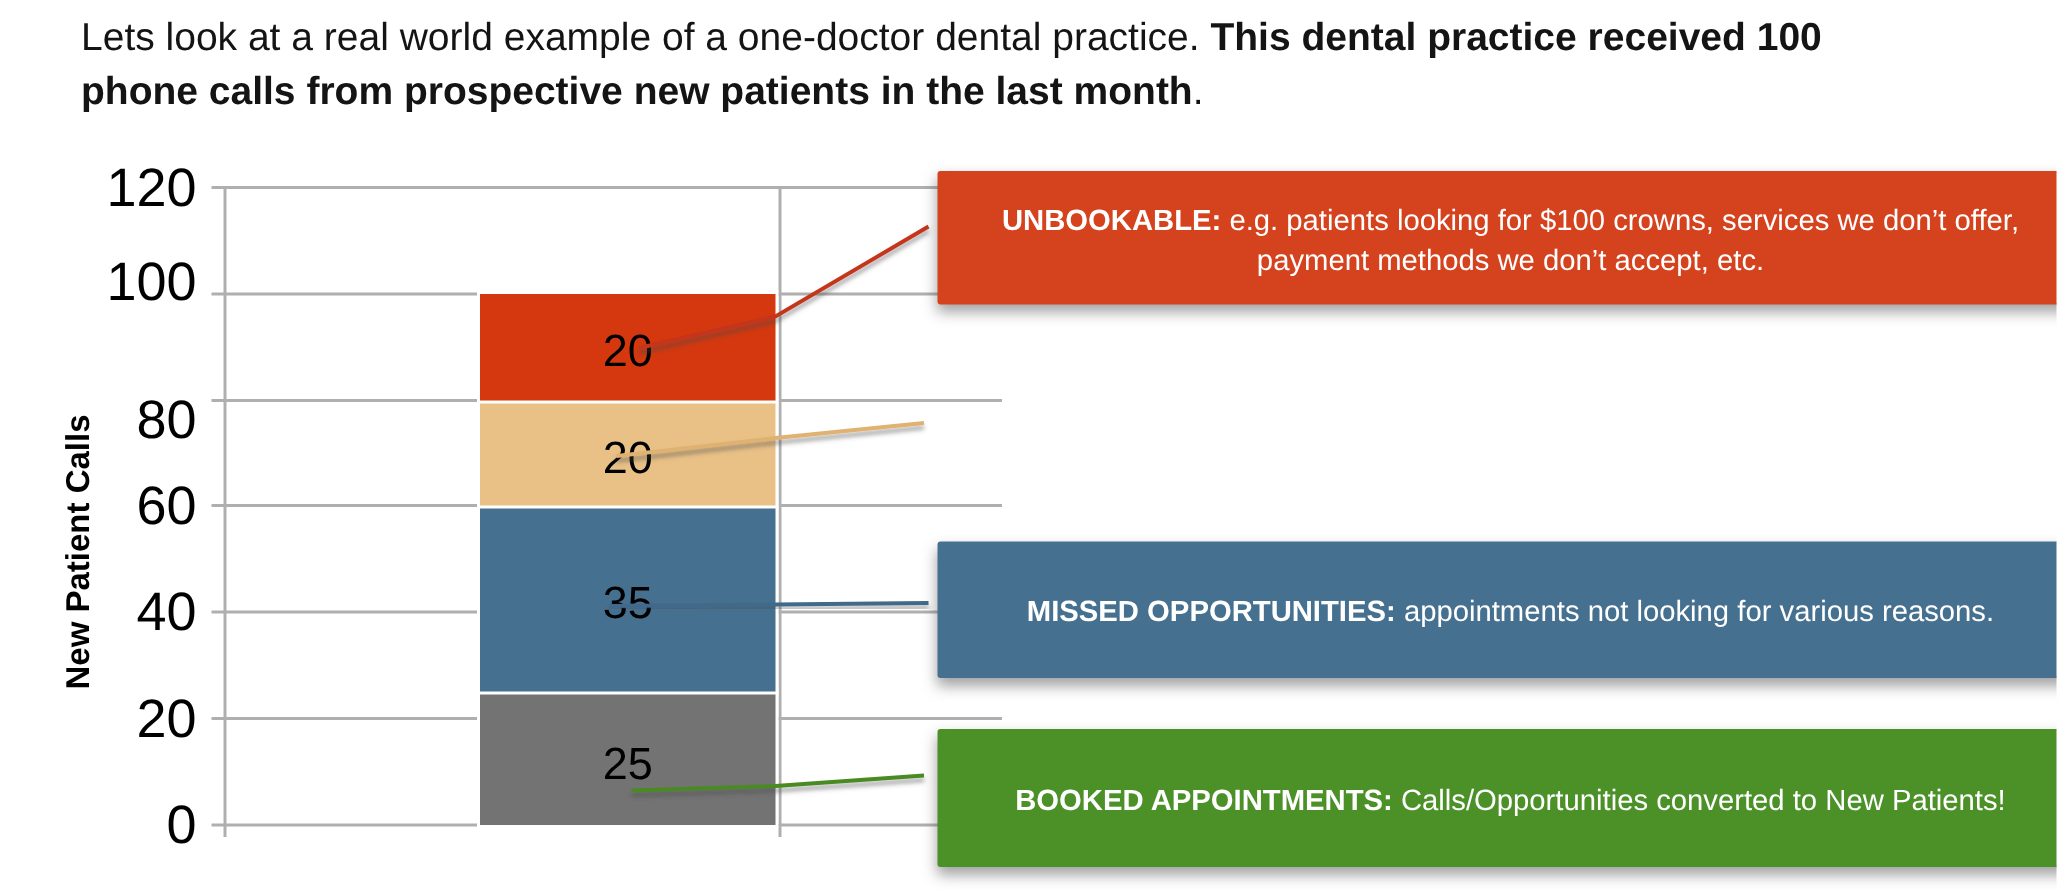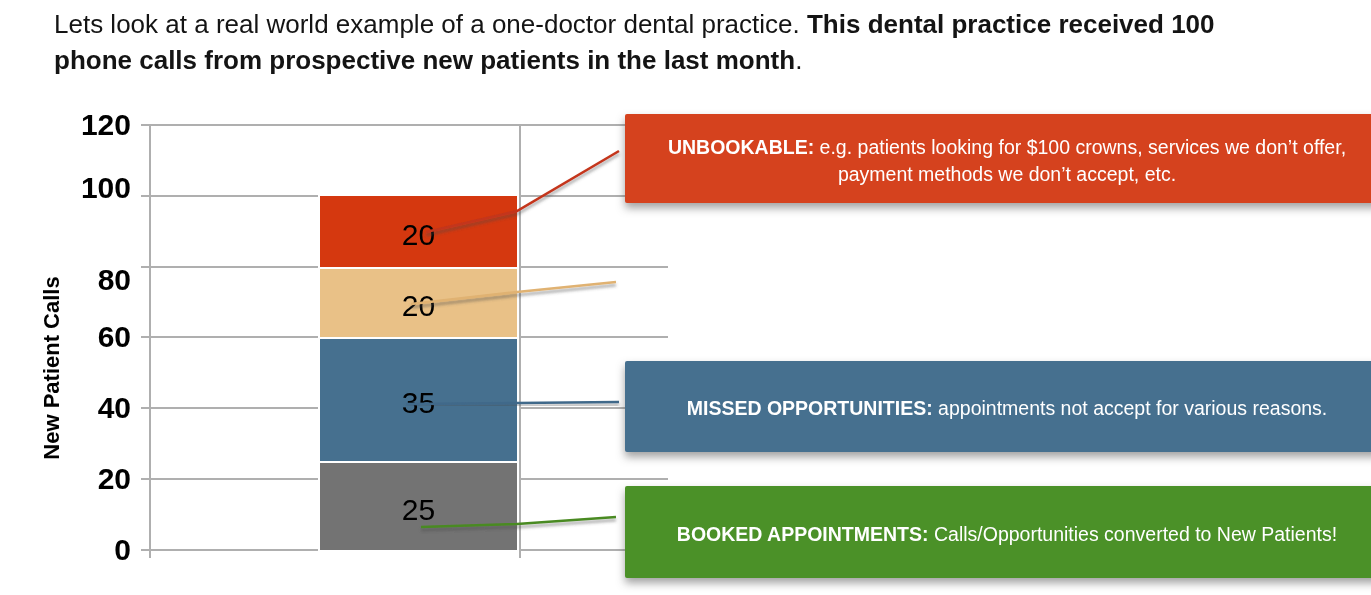--- a/index.html
+++ b/index.html
@@ -10,21 +10,21 @@
   #title{position:absolute;left:27px;top:6px;width:1344px;font-size:26px;line-height:36px;
          color:#141414;}
   #title b{font-weight:700;}
 
   
   #ylabel{position:absolute;left:25px;top:368px;transform:translate(-50%,-50%) rotate(-90deg);
           white-space:nowrap;font-weight:700;font-size:22px;color:#000;}
   .gridline{position:absolute;height:2px;background:#AFAFAF;}
   .vline{position:absolute;width:2px;background:#AFAFAF;top:124px;height:434px;}
   .ytick{position:absolute;left:8px;width:96px;height:32px;line-height:32px;text-align:right;
-         font-size:30px;color:#000;font-weight:bold;}
+         font-size:36px;color:#000;}
 
   
   .seg{position:absolute;display:flex;align-items:center;justify-content:center;
        box-shadow:0 0 0 2px #ffffff;}
   .seg-label{font-size:30px;color:#000;margin-top:8px;}
 
   
   #leaders{position:absolute;left:0;top:0;}
 
   
@@ -87,19 +87,19 @@
   <polyline points="399,232 490,211 592,151" fill="none" stroke="#C4361A" stroke-width="2.6" filter="url(#lshadow)"></polyline>
       <polyline points="384,304 490,292 589,282" fill="none" stroke="#E0B272" stroke-width="2.6" filter="url(#lshadow)"></polyline>
       <polyline points="379,404 490,403 592,402" fill="none" stroke="#41698A" stroke-width="2.6" filter="url(#lshadow)"></polyline>
       <polyline points="394,527 490,524 589,517" fill="none" stroke="#4A8A21" stroke-width="2.6" filter="url(#lshadow)"></polyline>
     </svg>
 
   <div class="callout" id="co0" style="background: rgb(213, 66, 30); color: rgb(255, 255, 255);">
     <div class="co-inner"><span class="co-label">UNBOOKABLE:</span> <span class="co-text">e.g. patients looking for $100 crowns, services we don’t offer, payment methods we don’t accept, etc.</span></div>
   </div>
   <div class="callout" id="co2" style="background: rgb(70, 112, 143); color: rgb(255, 255, 255);">
-    <div class="co-inner"><span class="co-label">MISSED OPPORTUNITIES:</span> <span class="co-text">appointments not accept for various reasons.</span></div>
+    <div class="co-inner"><span class="co-label">MISSED OPPORTUNITIES:</span> <span class="co-text">appointments not looking for various reasons.</span></div>
   </div>
   <div class="callout" id="co3" style="background: rgb(75, 145, 40); color: #ffffff;">
     <div class="co-inner"><span class="co-label">BOOKED APPOINTMENTS:</span> <span class="co-text">Calls/Opportunities converted to New Patients!</span></div>
   </div>
 
 </div>
 
 </body></html>

